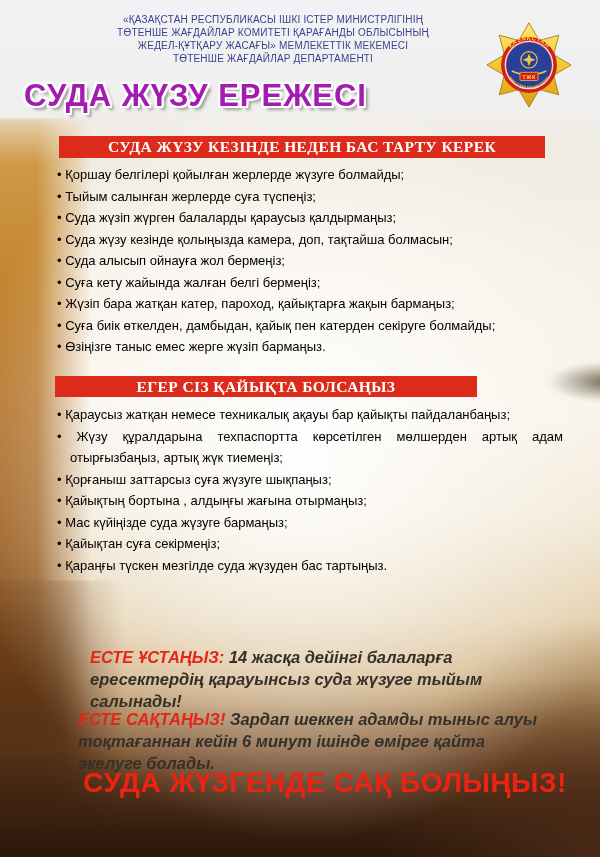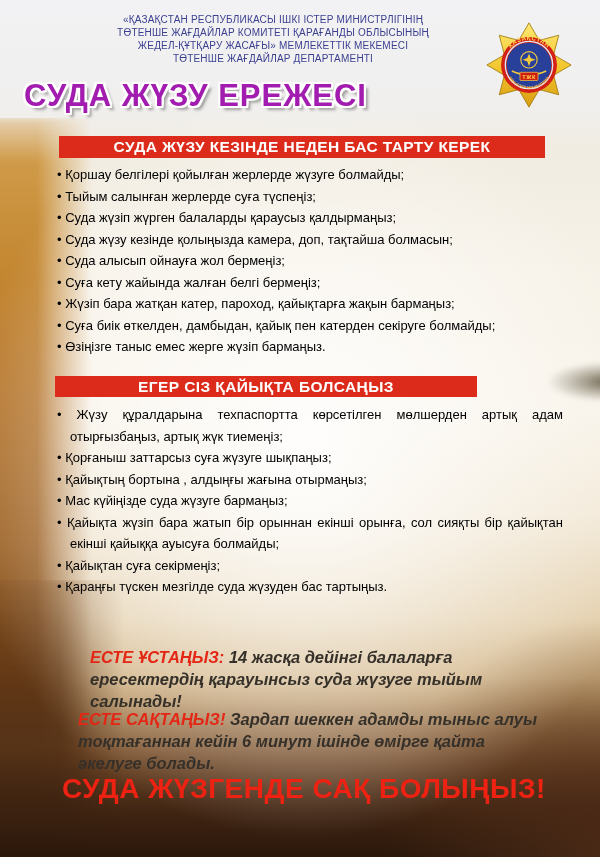--- a/index.html
+++ b/index.html
@@ -41,40 +41,40 @@
     color:#3b3f90;font-weight:normal;font-size:10px;line-height:13px;letter-spacing:.2px;}
 
   .emblem{position:absolute;top:22px;right:25px;width:92px;height:86px;}
 
   .page-title{position:absolute;top:78px;left:24px;margin:0;
     font-size:31px;font-weight:bold;letter-spacing:1px;color:#a21caf;
     text-shadow:-2px -2px 0 #fff,2px -2px 0 #fff,-2px 2px 0 #fff,2px 2px 0 #fff,
       0 -2px 0 #fff,0 2px 0 #fff,-2px 0 0 #fff,2px 0 0 #fff,4px 4px 3px rgba(90,90,90,.55);}
 
   .banner{position:absolute;height:22px;line-height:22px;background:#dc2b1a;
-    color:#fff;text-align:center;font-family:Liberation Sans, sans-serif;
+    color:#fff;text-align:center;font-family:Liberation Serif, serif;
     font-weight:bold;font-size:15.5px;letter-spacing:.4px;}
   .banner-1{top:136px;left:59px;width:486px;}
   .banner-2{top:376px;left:55px;width:422px;height:21px;line-height:21px;}
 
   ul.rules{position:absolute;margin:0;padding:0;list-style:none;
     font-size:13px;line-height:21.5px;color:#000000;text-align:justify;}
   ul.rules li{padding-left:13px;text-indent:-13px;}
   ul.rules li::before{content:"\2022\00a0";}
   .rules-1{top:164px;left:57px;width:506px;}
   .rules-2{top:404px;left:57px;width:506px;}
 
   .note{position:absolute;left:78px;width:472px;font-weight:bold;font-style:italic;
     font-size:16.5px;line-height:22px;color:#353029;}
   .note-1{top:629px;margin-left:12px;}
   .note-2{top:691px;}
   .note .lead{color:#e42615;}
 
-  .footer-slogan{position:absolute;top:761px;left:50px;right:0;margin:12px;
-    text-align:left;font-size:28px;font-weight:bold;letter-spacing:.5px;color:#ed2213;}
+  .footer-slogan{position:absolute;top:761px;left:50px;right:0;margin:6px;
+    text-align:center;font-size:28px;font-weight:bold;letter-spacing:.5px;color:#ed2213;}
 </style>
 </head>
 <body>
 
 <div class="bg-base"></div>
 <div class="bg-left-trees"></div>
 <div class="bg-right-shore"></div>
 <div class="bg-bottom-reeds"></div>
 <div class="bg-bottom-dark"></div>
 <div class="bg-corner"></div>
@@ -139,30 +139,30 @@
 
       <li><span>Суға биік өткелден, дамбыдан, қайық пен катерден секіруге болмайды;</span></li>
 
       <li><span>Өзіңізге таныс емес жерге жүзіп бармаңыз.</span></li>
     </ul>
 
   <div class="banner banner-2">ЕГЕР СІЗ ҚАЙЫҚТА БОЛСАҢЫЗ</div>
 
   <ul class="rules rules-2">
 
+      <li><span>Қараусыз жатқан немесе техникалық ақауы бар қайықты пайдаланбаңыз;</span></li>
 
       <li><span>Жүзу құралдарына техпаспортта көрсетілген мөлшерден артық адам отырғызбаңыз, артық жүк тиемеңіз;</span></li>
 
       <li><span>Қорғаныш заттарсыз суға жүзуге шықпаңыз;</span></li>
 
       <li><span>Қайықтың бортына , алдыңғы жағына отырмаңыз;</span></li>
 
       <li><span>Мас күйіңізде суда жүзуге бармаңыз;</span></li>
 
-      <li><span>Қайықта жүзіп бара жатып бір орыннан екінші орынға, сол сияқты бір қайықтан екінші қайыққа ауысуға болмайды;</span></li>
 
       <li><span>Қайықтан суға секірмеңіз;</span></li>
 
       <li><span>Қараңғы түскен мезгілде суда жүзуден бас тартыңыз.</span></li>
     </ul>
 
   <p class="note note-1"><span class="lead">ЕСТЕ ҰСТАҢЫЗ:</span><span> 14 жасқа дейінгі балаларға ересектердің қарауынсыз суда жүзуге тыйым салынады!</span></p>
 
   <p class="note note-2"><span class="lead">ЕСТЕ САҚТАҢЫЗ!</span><span> Зардап шеккен адамды тыныс алуы тоқтағаннан кейін 6 минут ішінде өмірге қайта әкелуге болады.</span></p>
 

